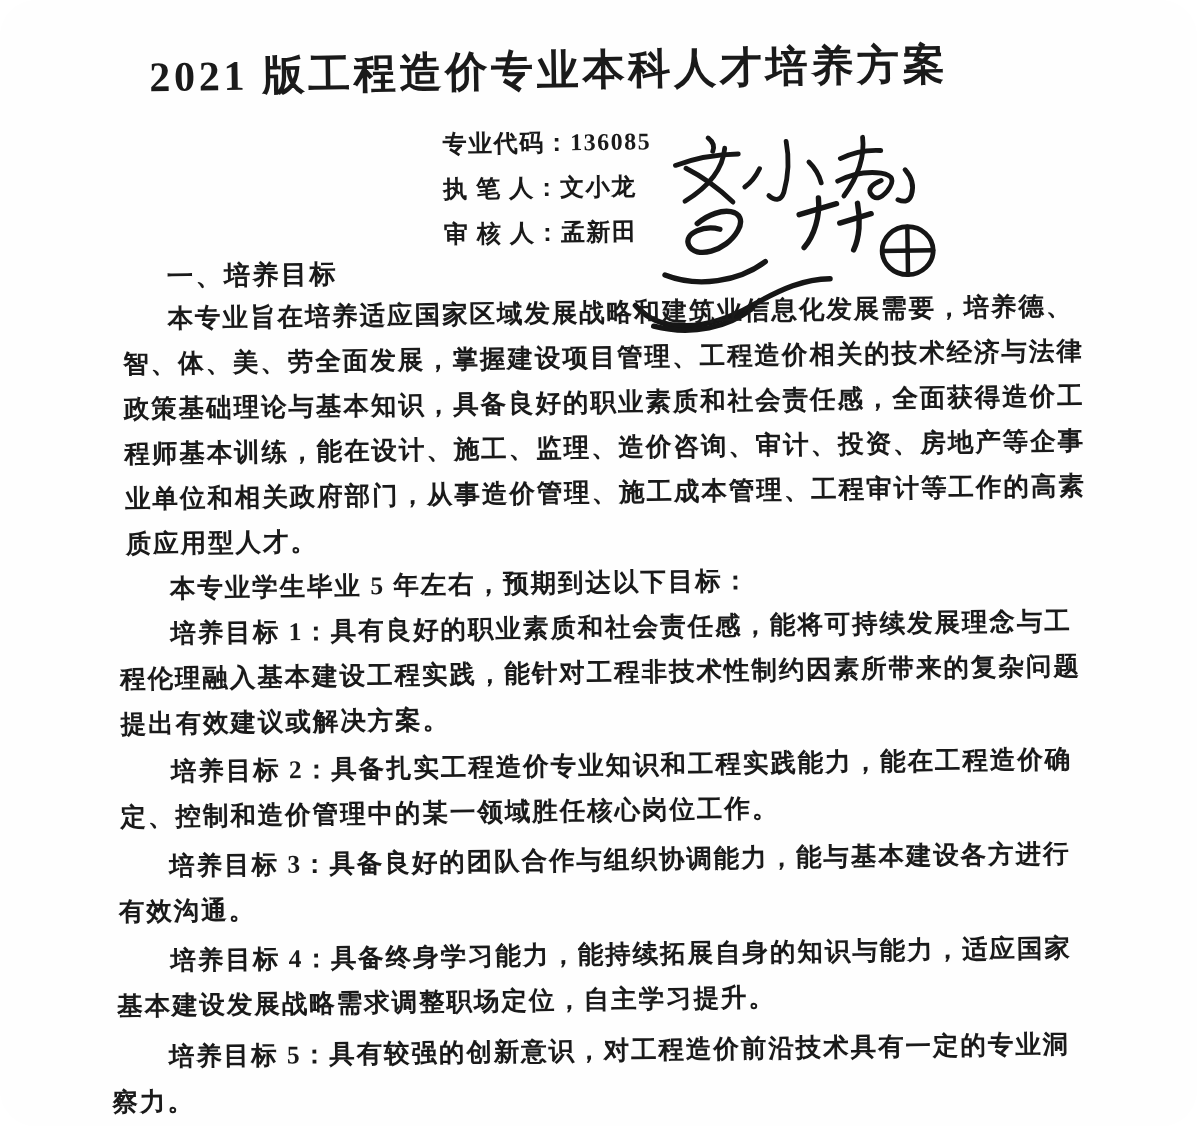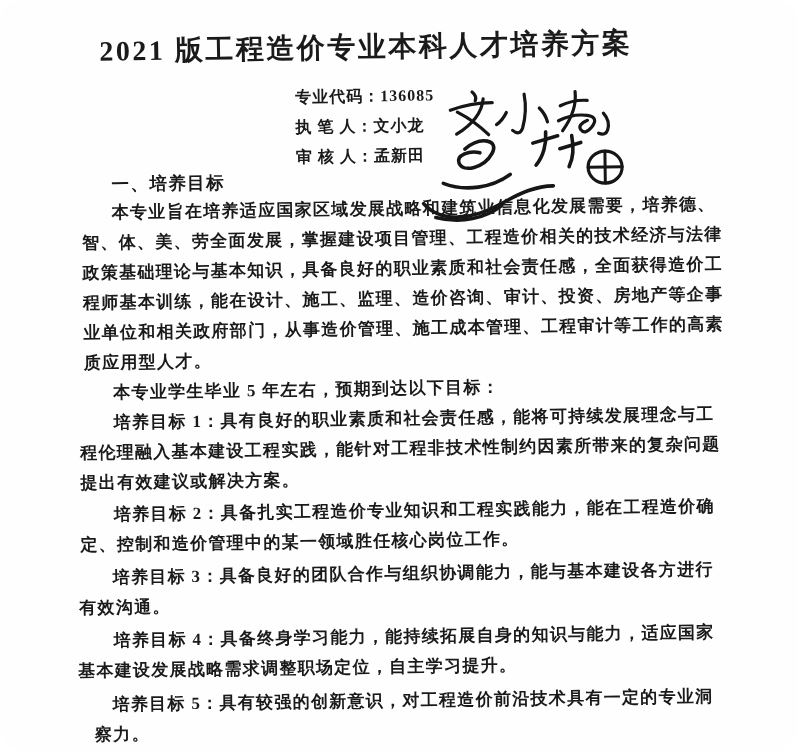--- a/index.html
+++ b/index.html
@@ -127,16 +127,16 @@
     <div class="tl" style="top:407px;left:113px;">培养目标 1：具有良好的职业素质和社会责任感，能将可持续发展理念与工</div>
     <div class="tl" style="top:437px;left:79px;">程伦理融入基本建设工程实践，能针对工程非技术性制约因素所带来的复杂问题</div>
     <div class="tl" style="top:467px;left:79px;">提出有效建议或解决方案。</div>
     <div class="tl" style="top:499px;left:112px;">培养目标 2：具备扎实工程造价专业知识和工程实践能力，能在工程造价确</div>
     <div class="tl" style="top:529px;left:78px;">定、控制和造价管理中的某一领域胜任核心岗位工作。</div>
     <div class="tl" style="top:562px;left:110px;">培养目标 3：具备良好的团队合作与组织协调能力，能与基本建设各方进行</div>
     <div class="tl" style="top:592px;left:76px;">有效沟通。</div>
     <div class="tl" style="top:625px;left:110px;">培养目标 4：具备终身学习能力，能持续拓展自身的知识与能力，适应国家</div>
     <div class="tl" style="top:655px;left:74px;">基本建设发展战略需求调整职场定位，自主学习提升。</div>
     <div class="tl" style="top:689px;left:108px;">培养目标 5：具有较强的创新意识，对工程造价前沿技术具有一定的专业洞</div>
-    <div class="tl" style="top:719px;left:70px;margin-left:20px;">察力。</div>
+    <div class="tl" style="top:719px;left:70px;">察力。</div>
 
   </div>
 </div>
 
 </body></html>

